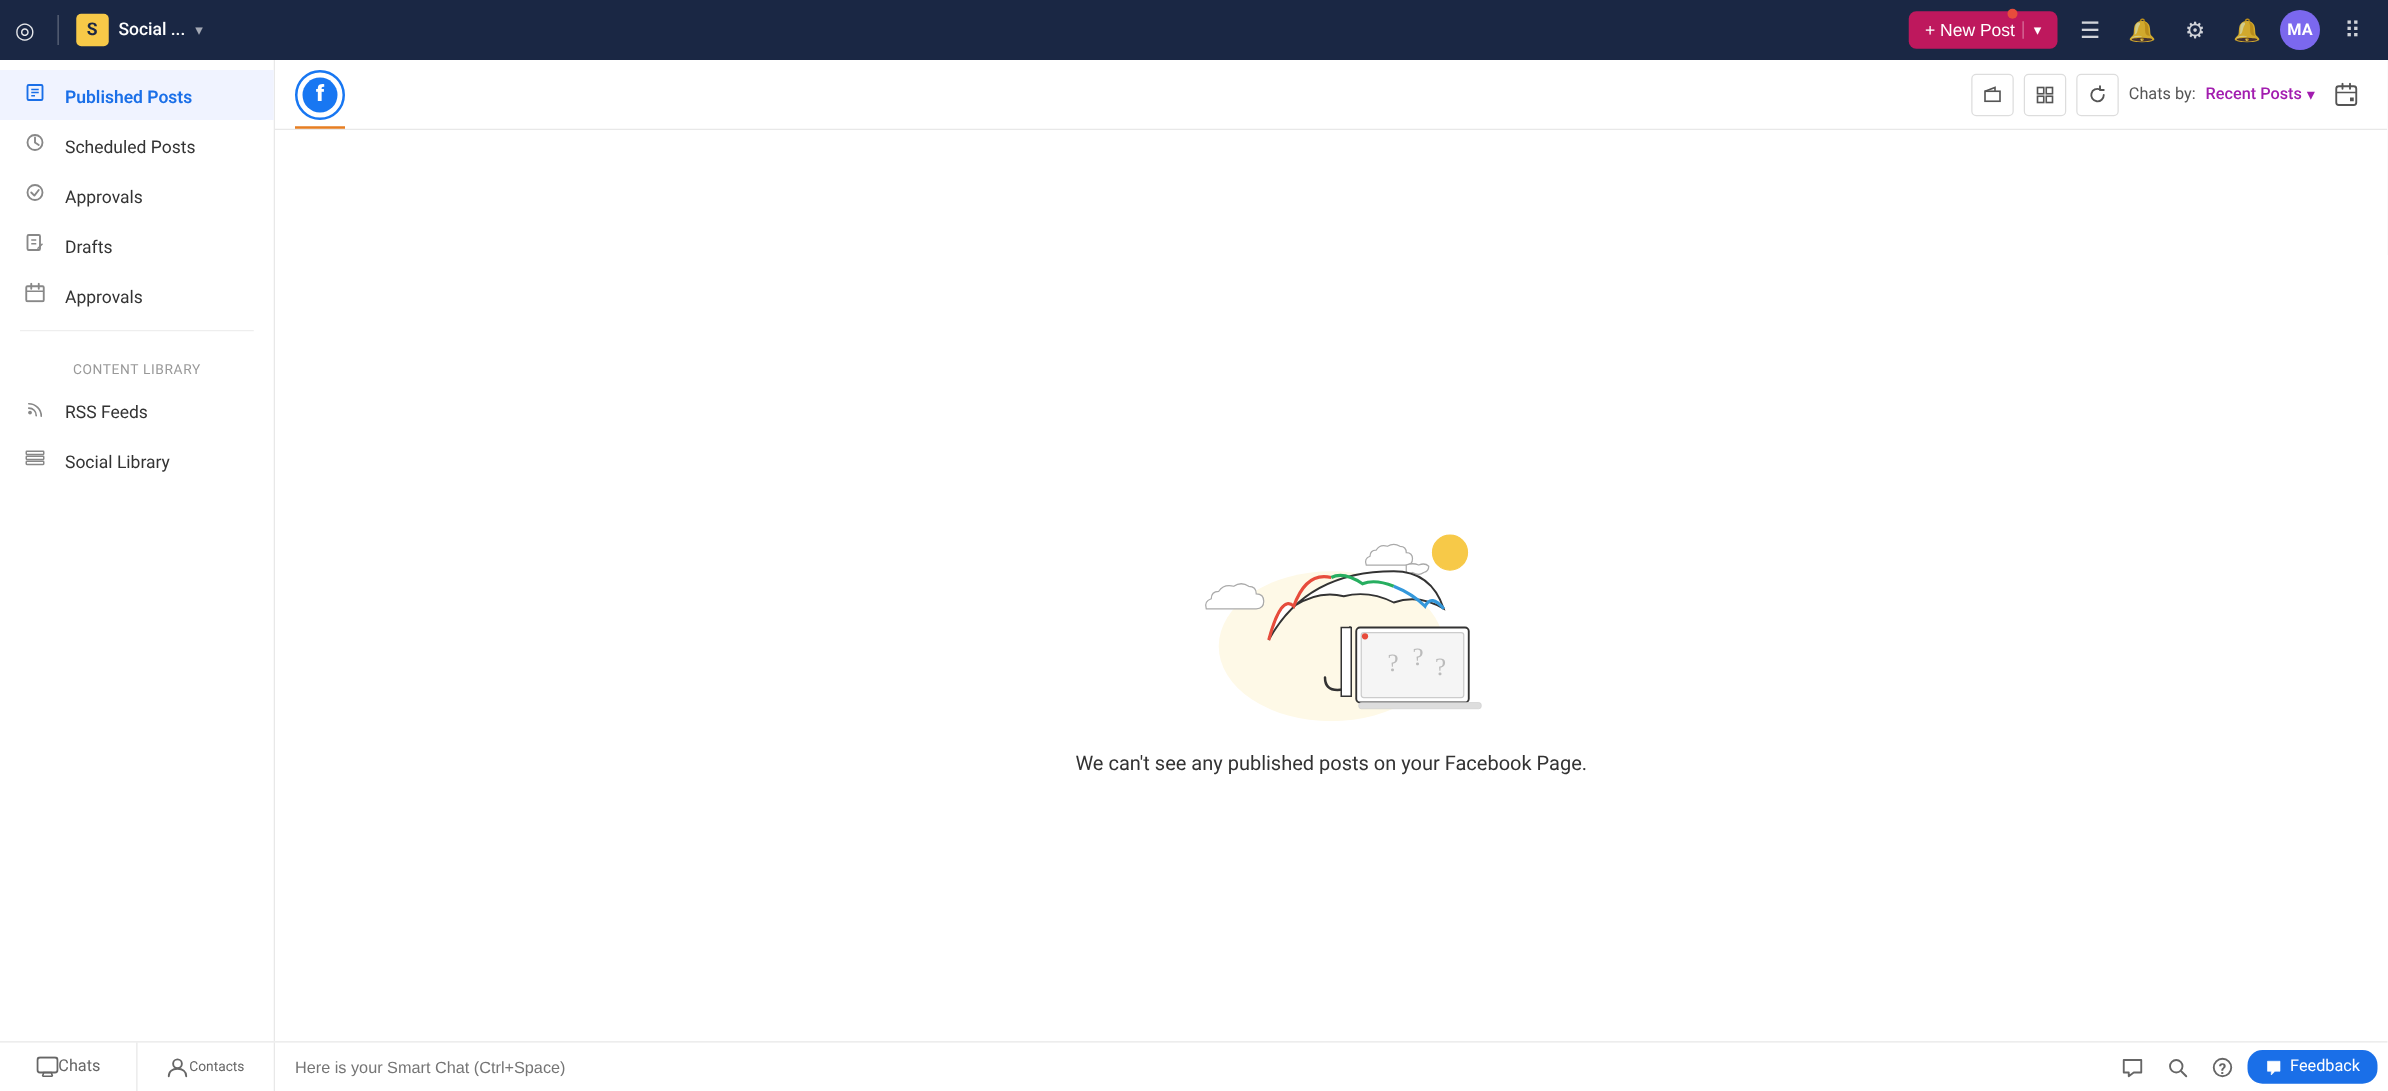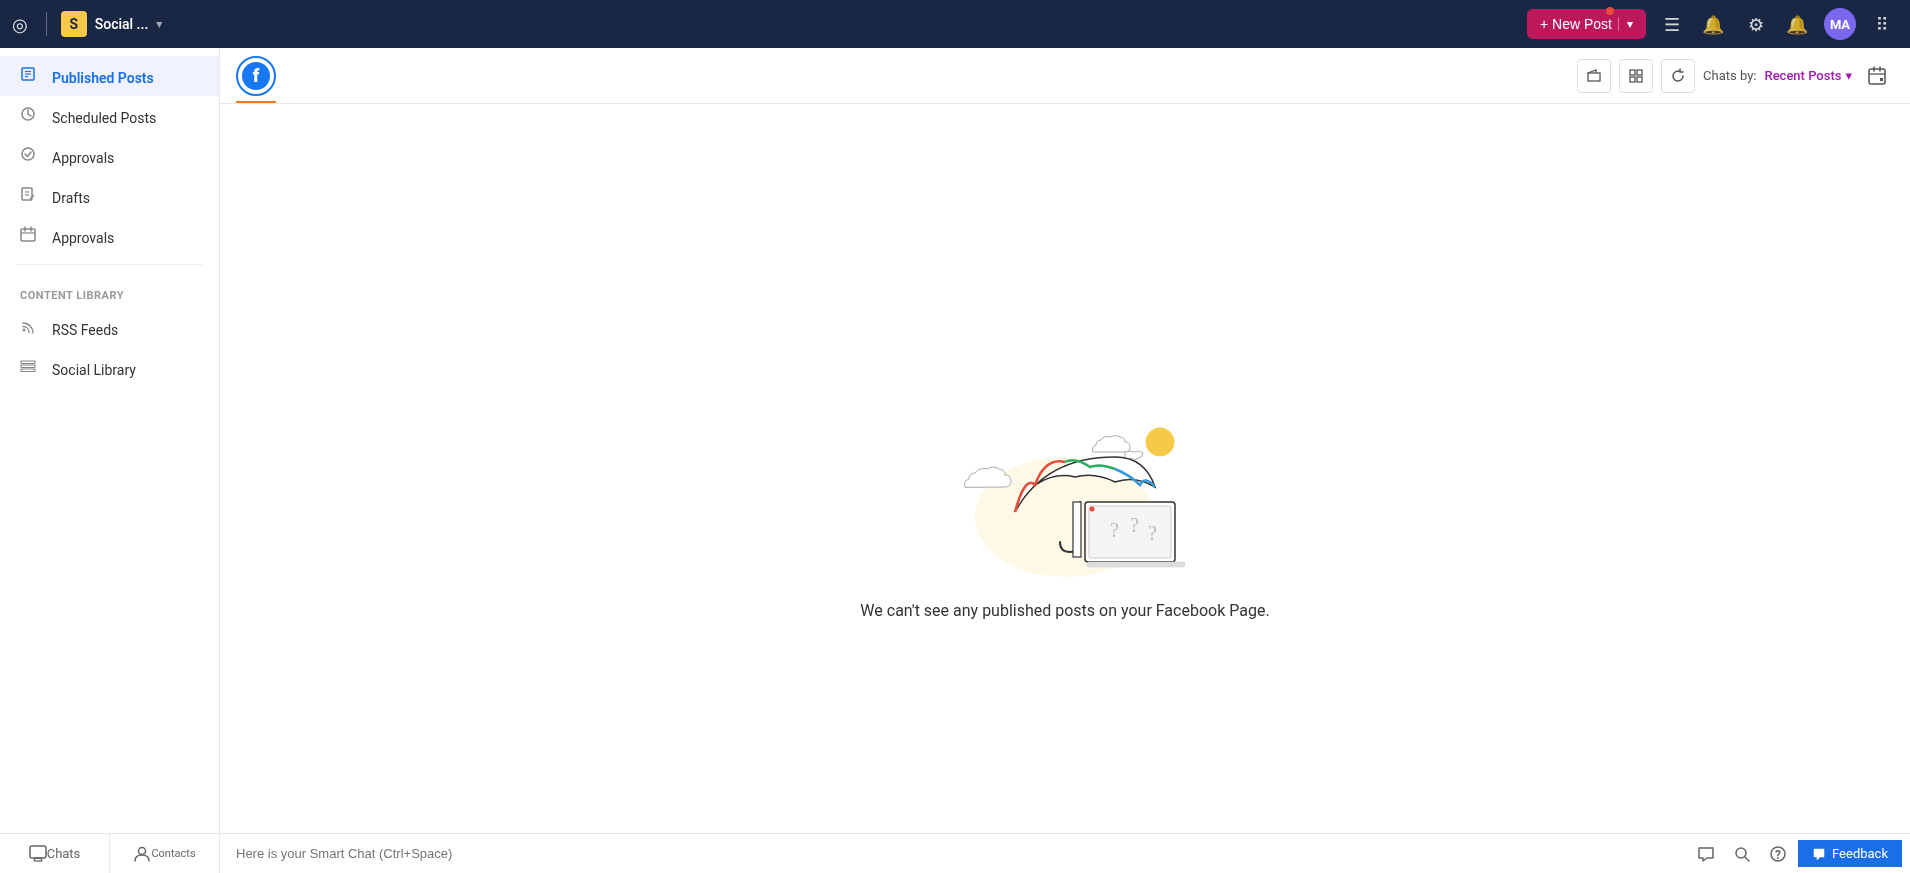--- a/index.html
+++ b/index.html
@@ -111,24 +111,25 @@
       color: #333;
       cursor: pointer;
       border-radius: 0;
     }
     .sidebar-item.active { background: #f0f3ff; color: #1a6fe8; font-weight: 600; }
     .sidebar-item .si-icon { font-size: 16px; color: #888; flex-shrink: 0; }
     .sidebar-item.active .si-icon { color: #1a6fe8; }
     .sidebar-section-label {
       font-size: 11px;
       color: #999;
-      font-weight: 700;
+      font-weight: 400;
       letter-spacing: 0.5px;
       padding: 16px 20px 6px;
       text-transform: uppercase;
+      text-align: center;
     }
     .sidebar-divider { height: 1px; background: #eee; margin: 8px 16px; }
 
     
     .main-content { flex: 1; display: flex; flex-direction: column; overflow: hidden; background: white; }
 
     
     .tabs-bar {
       display: flex; align-items: center;
       border-bottom: 1px solid #e8e8e8;
@@ -247,21 +248,21 @@
     .bottom-icon {
       width: 32px; height: 32px;
       display: flex; align-items: center; justify-content: center;
       font-size: 16px; color: #666;
       cursor: pointer;
     }
     .feedback-btn {
       background: #1a6fe8;
       color: white;
       padding: 6px 14px;
-      border-radius: 0;
+      border-radius: 12px;
       font-size: 13px;
       cursor: pointer;
       display: flex; align-items: center; gap: 6px;
     }
 
     
     .illustration-svg { width: 100%; height: 100%; }
   </style>
 </head>
 <body>

